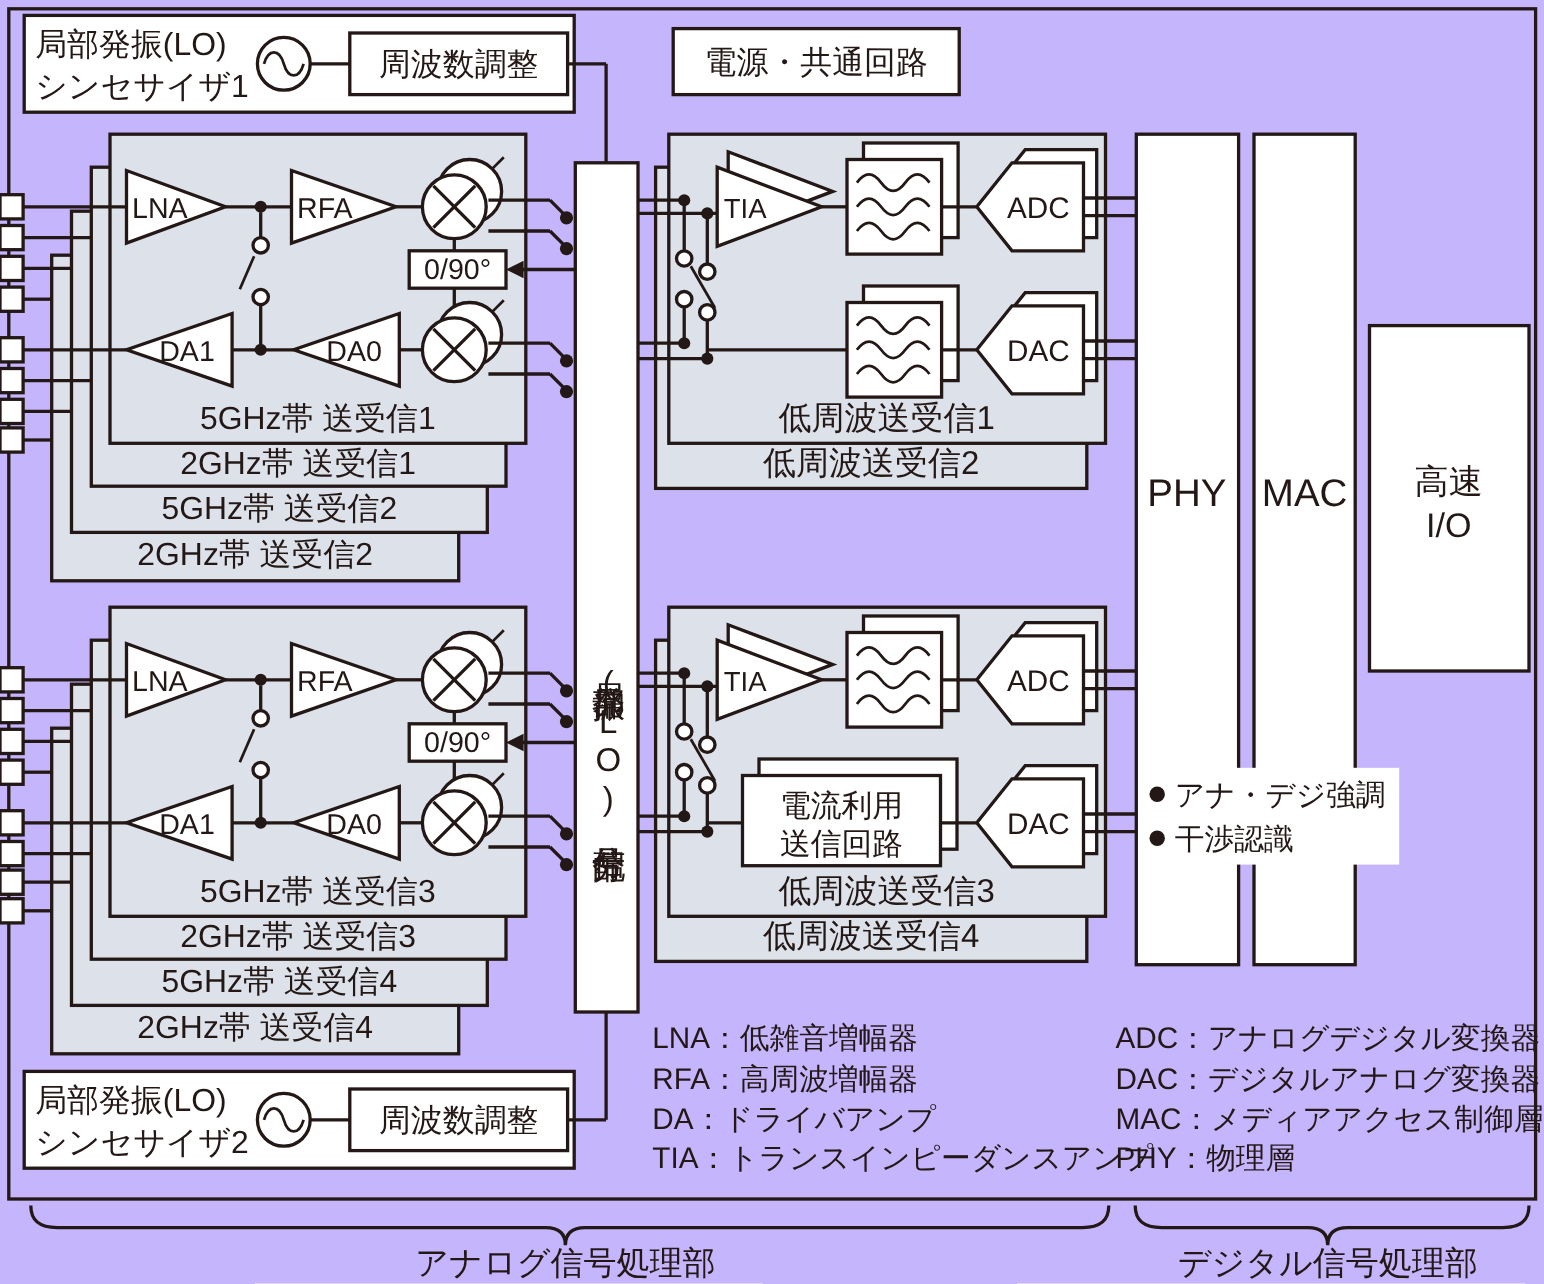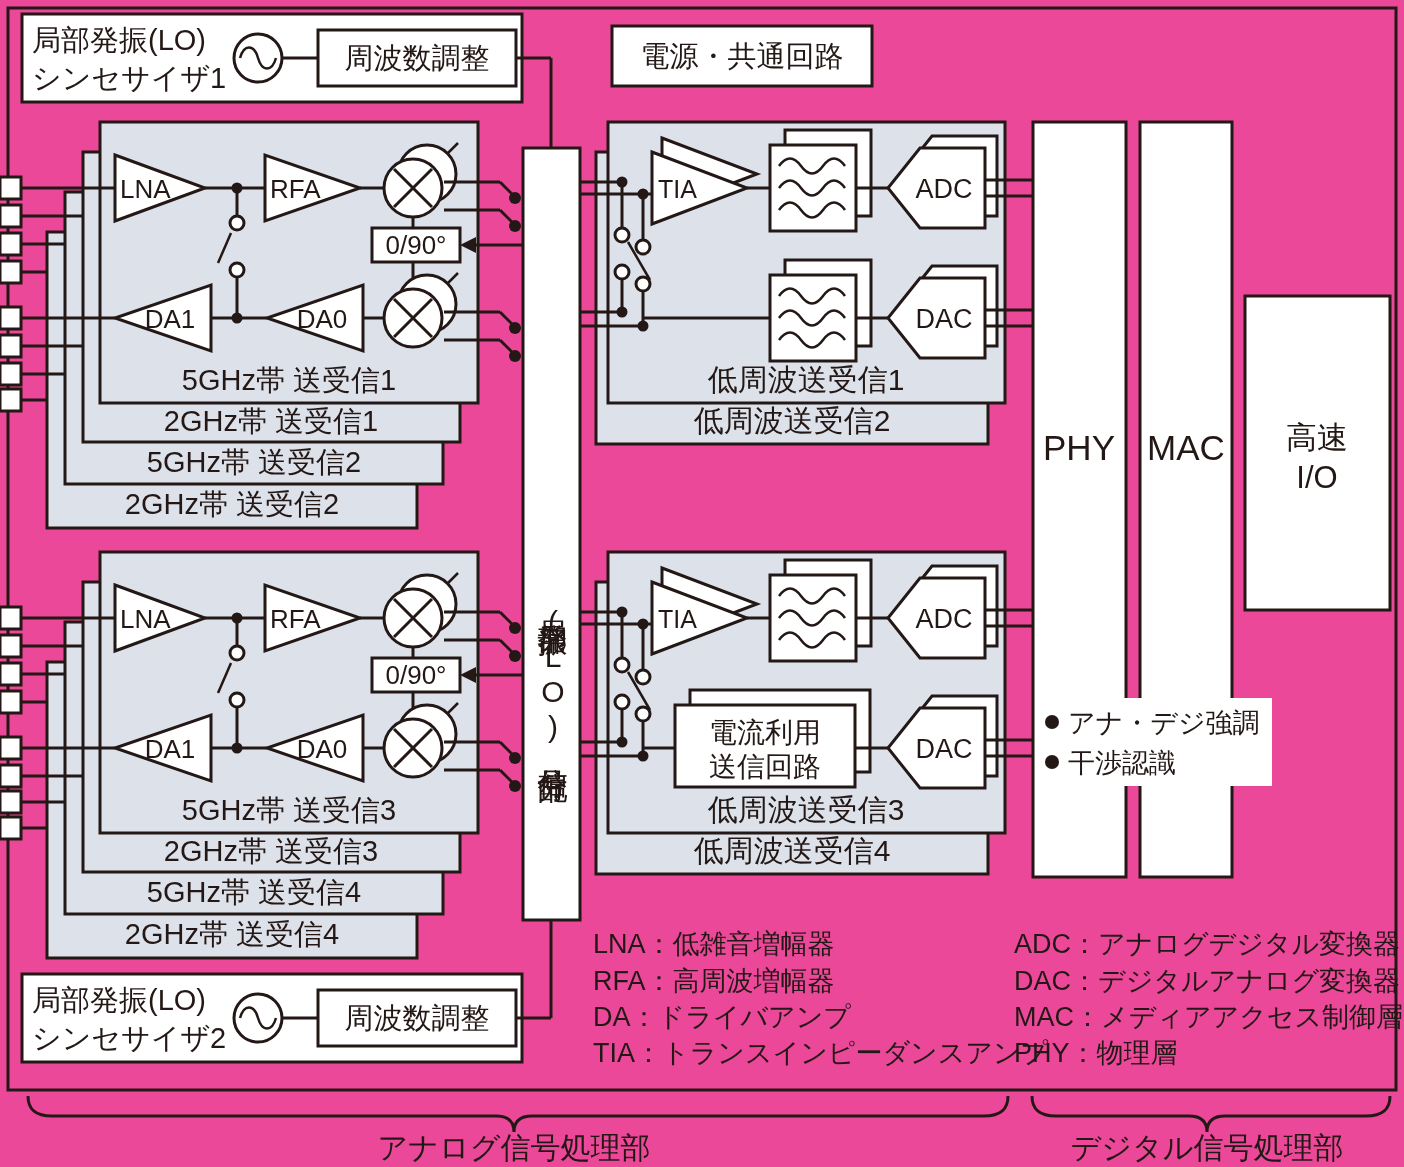--- a/index.html
+++ b/index.html
@@ -1,16 +1,16 @@
 <!DOCTYPE html>
 <html style="--ink: #231815; --blockfill: #dde2ea;"><head>
 <meta charset="utf-8">
 <style>
   html,body{margin:0;padding:0;background:#fff;}
-  .stage{position:relative;width:1404px;height:1167px;background:#ec4899;overflow:hidden;
+  .stage{position:relative;width:1404px;height:1167px;background:#c4b5fd;overflow:hidden;
          font-family:"Liberation Sans", sans-serif;}
   svg{position:absolute;left:0;top:0;}
   svg text{fill:var(--ink,#231815);font-family:"Liberation Sans", sans-serif;}
   .ln{stroke:var(--ink,#231815);stroke-width:3;fill:none;}
   .ln2{stroke:var(--ink,#231815);stroke-width:2.5;fill:none;}
   .wf{fill:#fff;}
   .bf{fill:var(--blockfill,#dde2ea);}
   .dot{fill:var(--ink,#231815);stroke:none;}
   .dk{fill:var(--ink,#231815);stroke:none;}
   .vtext{position:absolute;left:524px;top:420px;width:56px;height:510px;

